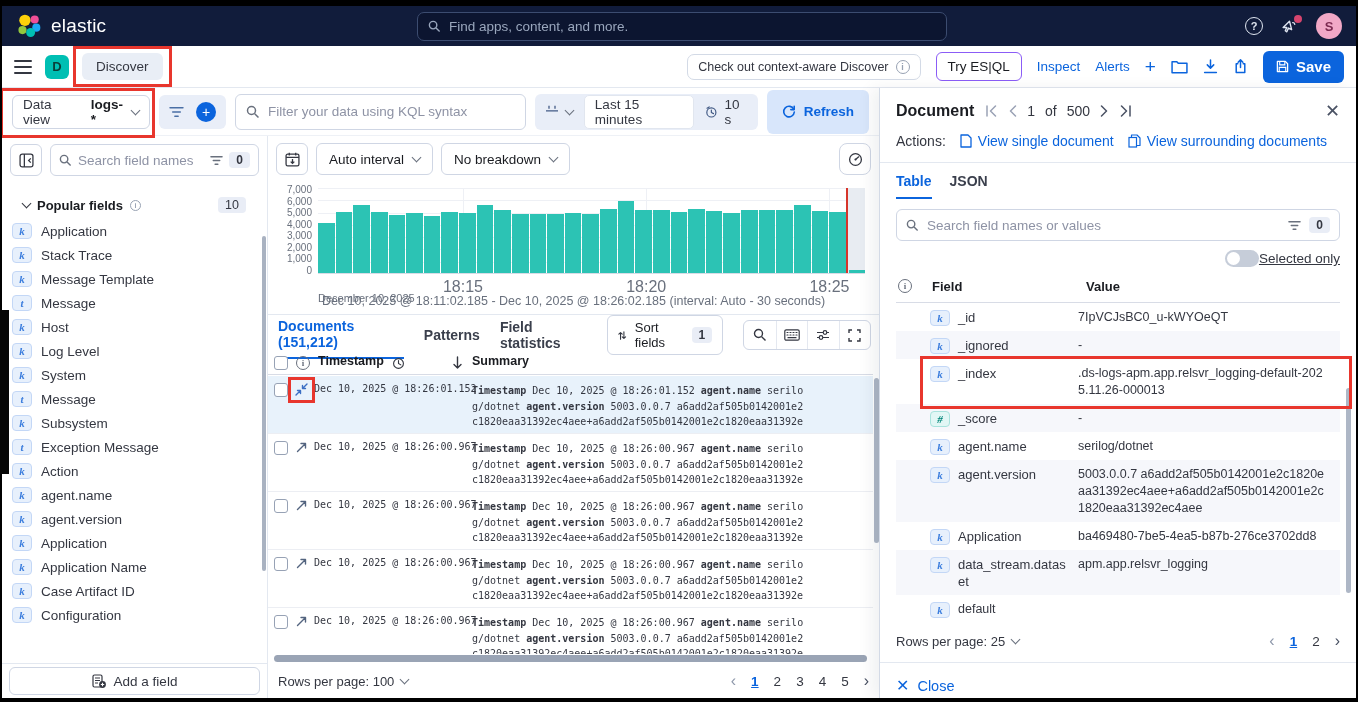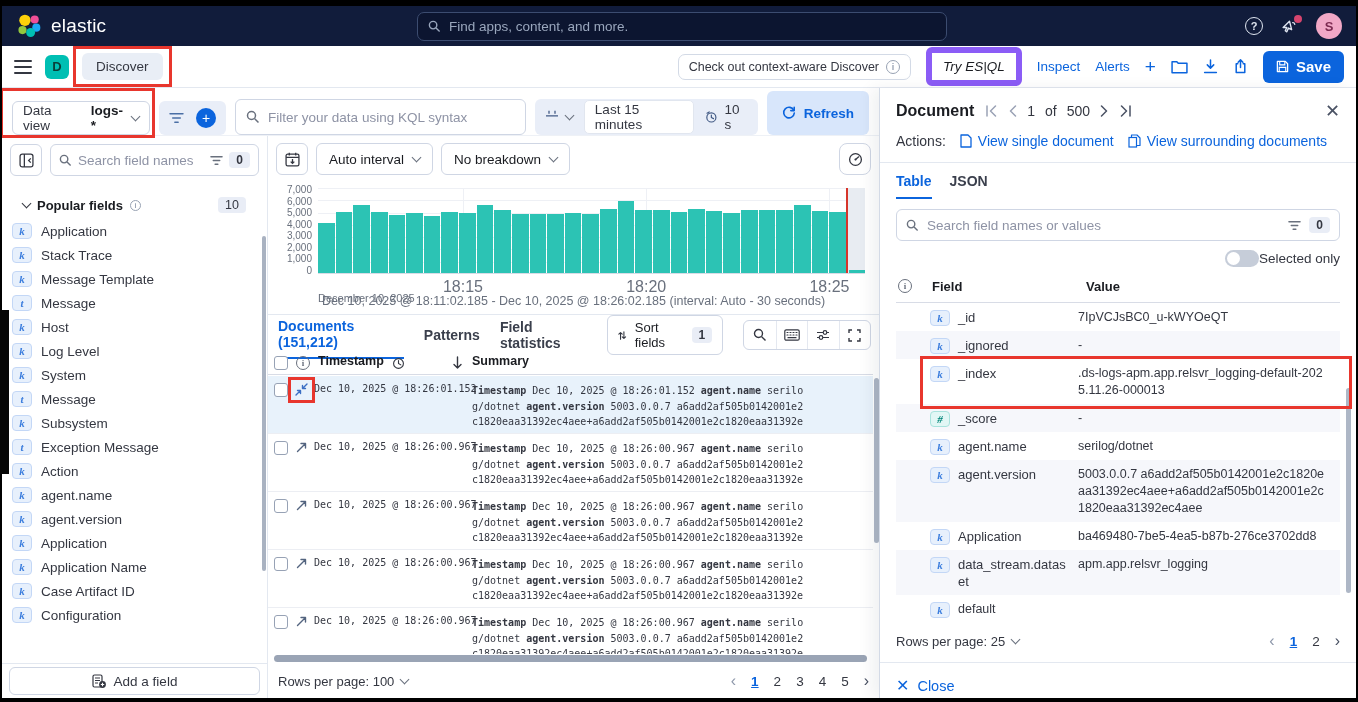--- a/index.html
+++ b/index.html
@@ -18,27 +18,27 @@
   .news-dot { position:absolute; top:-3px; right:-4px; width:8px; height:8px; border-radius:50%; background:#e0ius; background:#d6456e; }
   .avatar { width:26px; height:26px; border-radius:50%; background:#f1a8c6; color:#7c2a50; font-weight:700; font-size:13px; display:flex; align-items:center; justify-content:center; }
 
   
   .appbar { position:absolute; top:40px; left:0; right:0; height:42px; background:#fff; border-bottom:1px solid #e3e8f0; display:flex; align-items:center; padding:0 12px; gap:13px; }
   .dbadge { width:24px; height:24px; border-radius:6px; background:#00bfb3; color:#0a3f3a; font-weight:700; font-size:13px; display:flex; align-items:center; justify-content:center; }
   .crumb { padding:6px 14px; background:#e9eef6; border-radius:6px; font-size:13.5px; color:#343741; }
   .appbar-right { margin-left:auto; display:flex; align-items:center; gap:15px; }
   .ctx-pill { border:1px solid #d3dae6; border-radius:7px; padding:5px 10px; display:flex; align-items:center; gap:7px; font-size:12.5px; color:#343741; }
   .mini-info { width:14px; height:14px; border:1.2px solid #98a2b3; color:#98a2b3; border-radius:50%; font-size:9px; display:flex; align-items:center; justify-content:center; font-weight:700; }
-  .esql-btn { border:6px solid #8b5cf6; border-radius:6px; padding:6px 11px; font-size:13.5px; font-weight:500; color:#1a1c21;font-style:italic; }
+  .esql-btn { border:1px solid #8b5cf6; border-radius:6px; padding:6px 11px; font-size:13.5px; font-weight:500; color:#1a1c21; }
   .blue-link { color:#0b64dd; font-size:13.5px; font-weight:500; cursor:pointer; }
   .plus-link { color:#0b64dd; font-size:19px; font-weight:400; line-height:1; }
   .save-btn { background:#0b64dd; color:#fff; border-radius:6px; height:32px; padding:0 13px; display:flex; align-items:center; gap:7px; font-size:15px; font-weight:700; }
 
   
-  .querybar { position:absolute; top:82px; left:0; width:877px; height:48px; display:flex; align-items:flex-end; padding:0 10px; gap:9px; border-bottom:1px solid #eef1f6; }
+  .querybar { position:absolute; top:82px; left:0; width:877px; height:48px; display:flex; align-items:center; padding:0 10px; gap:9px; border-bottom:1px solid #eef1f6; }
   .dv-picker { display:flex; align-items:center; height:34px; border:1px solid #cfd6e4; border-radius:6px; background:#fff; overflow:hidden; }
   .dv-label { padding:0 10px; font-size:13.5px; color:#343741; }
   .dv-value { padding:0 10px 0 2px; font-size:13.5px; font-weight:700; color:#1a1c21; display:flex; align-items:center; gap:7px; }
   .filter-group { height:34px; background:#e9eef8; border-radius:6px; display:flex; align-items:center; gap:12px; padding:0 10px; }
   .plus-circle { width:20px; height:20px; border-radius:50%; background:#0b64dd; color:#fff; font-size:14px; display:flex; align-items:center; justify-content:center; }
   .kql { width:304px; height:36px; border:1px solid #cfd6e4; border-radius:6px; display:flex; align-items:center; gap:8px; padding:0 10px; color:#8e93a5; font-size:13.5px; background:#fff; }
   .dategrp { height:36px; border-radius:6px; background:#e9eef8; display:flex; align-items:stretch; overflow:hidden; }
   .dategrp .seg { display:flex; align-items:center; gap:7px; padding:0 10px; font-size:13.5px; color:#343741; }
   .dategrp .seg.white { background:#fff; border:1px solid #e1e6ef; border-radius:5px; margin:1px; }
   .refresh-btn { height:44px; background:#d8e6fb; border-radius:6px; color:#0b64dd; font-weight:600; font-size:13.5px; display:flex; align-items:center; gap:8px; padding:0 15px; }
@@ -114,21 +114,21 @@
   .pager { display:flex; align-items:center; gap:10px; font-size:14px; color:#343741; }
   .pager .dim { color:#9aa2b5; }
   .fly-close { margin-left:auto; font-size:18px; color:#4a5264; line-height:1; cursor:pointer; }
   .fly-actions { padding:13px 16px 0; display:flex; align-items:center; gap:14px; font-size:14px; }
   .fly-link { color:#0b64dd; display:flex; align-items:center; gap:6px; cursor:pointer; }
   .fly-div { border-top:1px solid #e3e8f0; margin-top:13px; }
   .fly-tabs { padding:10px 16px 0; display:flex; gap:18px; }
   .fly-tab { font-size:14px; font-weight:600; color:#3a3f4c; padding-bottom:8px; cursor:pointer; }
   .fly-tab.active { color:#0b64dd; border-bottom:2px solid #0b64dd; }
   .fly-search { margin:10px 16px 0; height:32px; border:1px solid #cfd6e4; border-radius:6px; display:flex; align-items:center; gap:8px; padding:0 9px; color:#8e93a5; font-size:13.5px; }
-  .toggle-row { margin:9px 16px 0; display:flex; justify-content:flex-end; align-items:center; font-size:13.5px; color:#343741; }
+  .toggle-row { margin:9px 16px 0; display:flex; justify-content:flex-end; align-items:center; font-size:13.5px; color:#343741;text-decoration:underline; }
   .toggle { width:34px; height:17px; border-radius:9px; background:#c6cdd9; position:relative; }
   .toggle::after { content:""; position:absolute; left:2px; top:2px; width:13px; height:13px; border-radius:50%; background:#fff; }
   .ftable-head { margin:11px 16px 0; height:25px; border-bottom:1px solid #d8dce6; position:relative; font-size:13px; font-weight:700; color:#1a1c21; }
   .ftable-head > * { position:absolute; top:1px; }
   .field-rows { margin:0 16px 0; position:relative; }
   .frow { display:flex; padding:5px 0; align-items:flex-start; }
   .frow.alt { background:#f6f7fb; }
   .frow .sp { width:34px; flex:0 0 auto; }
   .frow .fname { width:112px; margin-left:8px; flex:0 0 auto; font-size:13px; color:#343741; word-break:break-all; line-height:17px; padding-top:1px; }
   .frow .fval { margin-left:8px; flex:1; font-size:12.5px; color:#343741; word-break:break-all; line-height:17px; padding-top:1px; padding-right:14px; }

